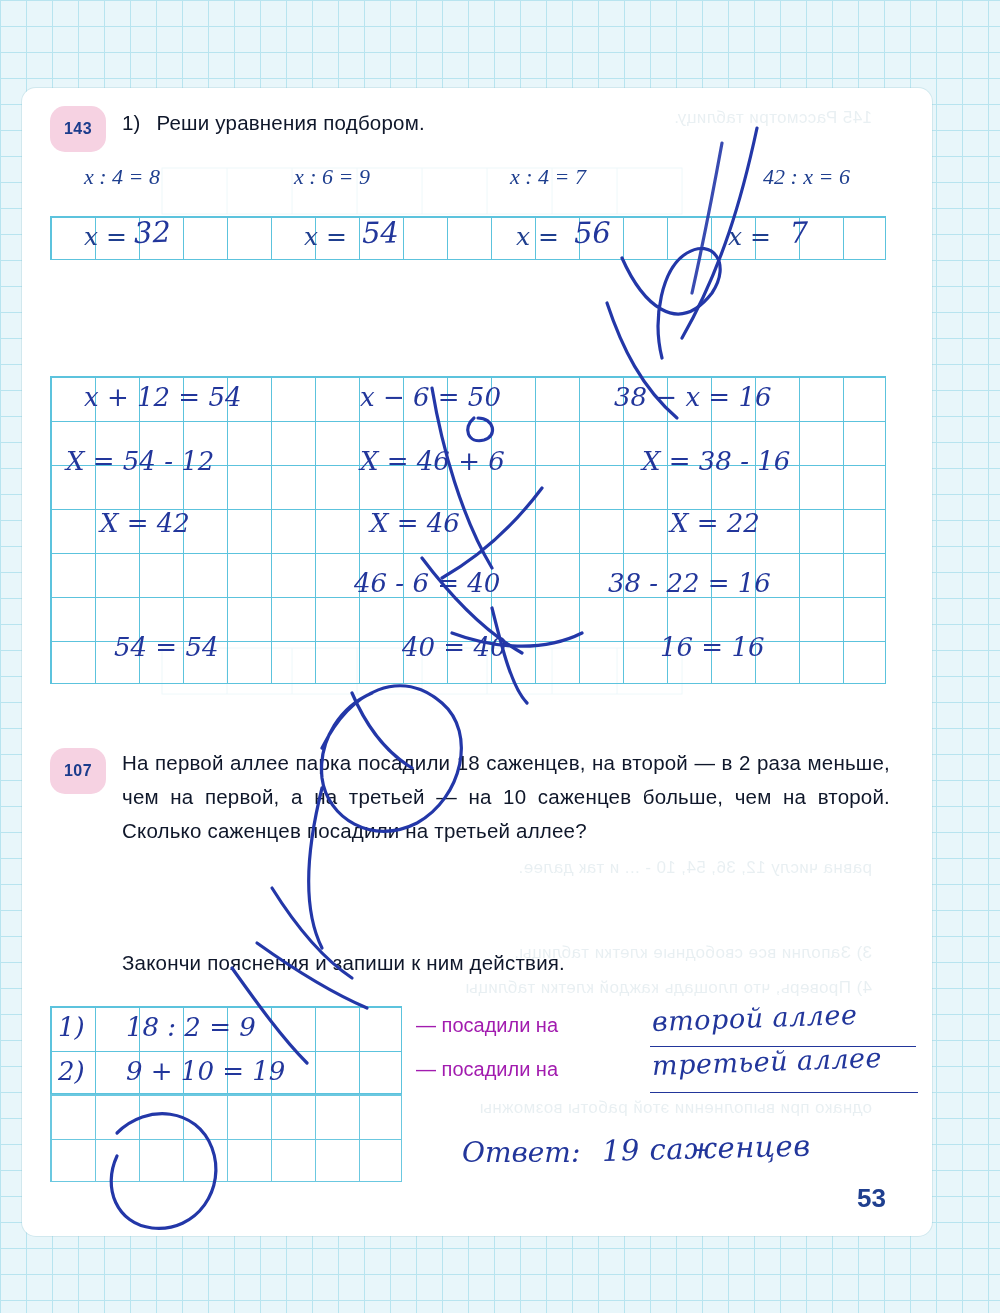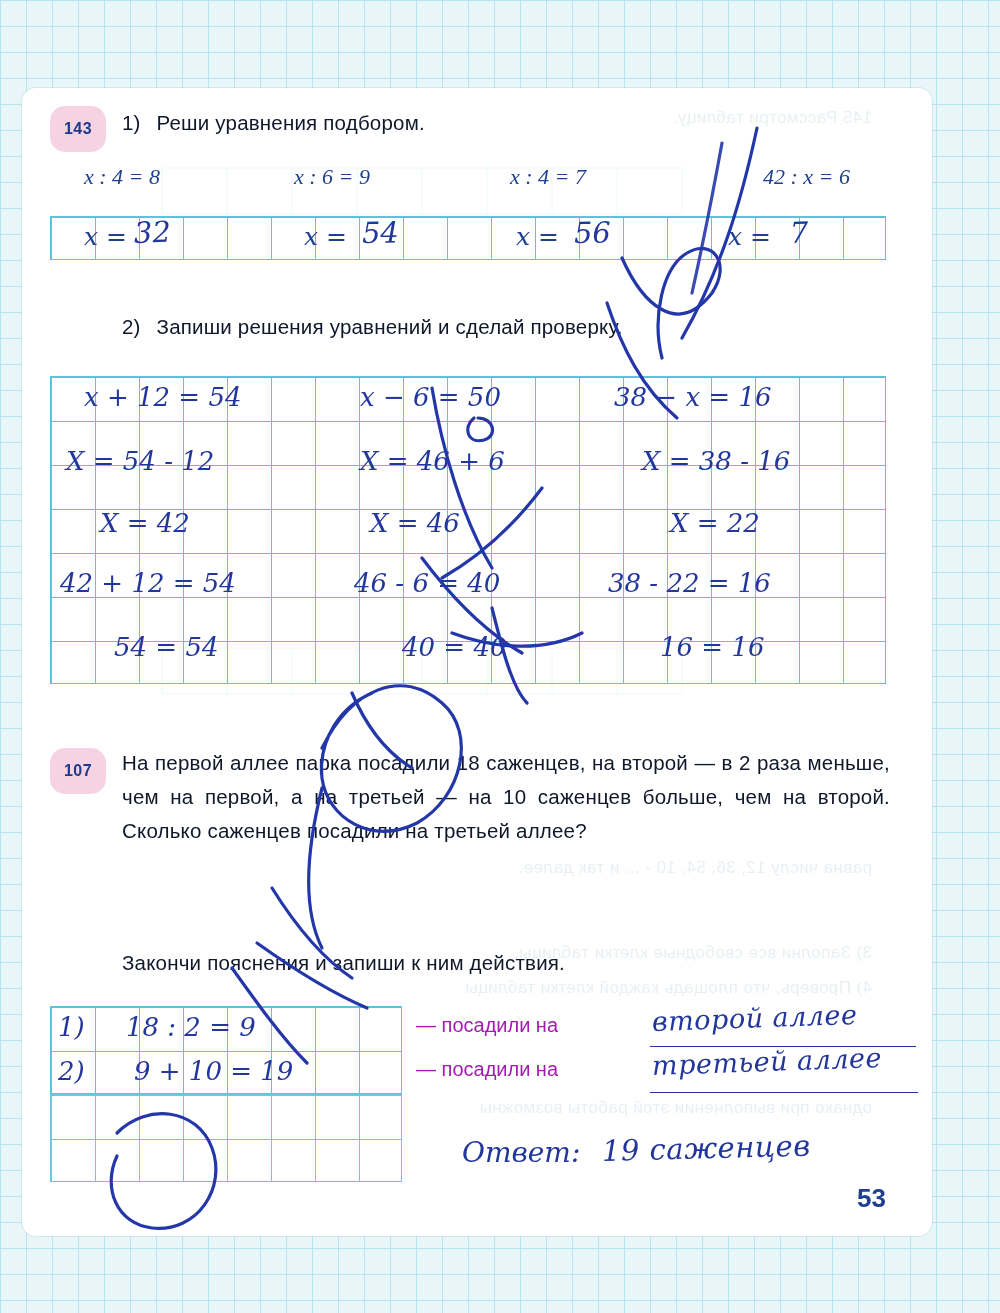--- a/index.html
+++ b/index.html
@@ -170,31 +170,26 @@
 
       <div class="printed-eq" style="left:282px;top:134px;">x =</div>
       <div class="hw big" style="left:340px;top:128px;transform:rotate(-1deg);">54</div>
 
       <div class="printed-eq" style="left:494px;top:134px;">x =</div>
       <div class="hw big" style="left:552px;top:128px;transform:rotate(-1deg);">56</div>
 
       <div class="printed-eq" style="left:706px;top:134px;">x =</div>
       <div class="hw big" style="left:768px;top:128px;transform:rotate(-2deg);">7</div>
 
-      <div class="task-text" style="left:100px;top:222px;width:760px;">
-        <span>2)</span>
-        <span style="margin-left:10px;">Запиши решения уравнений и сделай проверку.</span>
-      </div>
 
       <div class="grid" style="left:28px;top:288px;width:836px;height:308px;"></div>
 
       <div class="hw med" style="left:62px;top:294px;">x + 12 = 54</div>
       <div class="hw med" style="left:44px;top:358px;">X = 54 - 12</div>
       <div class="hw med" style="left:78px;top:420px;">X = 42</div>
-      <div class="hw med" style="left:38px;top:480px;">42 + 12 = 54</div>
       <div class="hw med" style="left:92px;top:544px;">54 = 54</div>
 
       <div class="hw med" style="left:338px;top:294px;">x − 6 = 50</div>
       <div class="hw med" style="left:338px;top:358px;">X = 46 + 6</div>
       <div class="hw med" style="left:348px;top:420px;">X = 46</div>
       <div class="hw med" style="left:332px;top:480px;">46 - 6 = 40</div>
       <div class="hw med" style="left:380px;top:544px;">40 = 40</div>
 
       <div class="hw med" style="left:592px;top:294px;">38 − x = 16</div>
       <div class="hw med" style="left:620px;top:358px;">X = 38 - 16</div>
@@ -207,21 +202,21 @@
       <div class="task-text" style="left:100px;top:658px;width:768px;text-align:justify;">На первой аллее парка посадили 18 саженцев, на второй — в 2 раза меньше, чем на первой, а на третьей — на 10 саженцев больше, чем на второй. Сколько саженцев посадили на третьей аллее?</div>
 
       <div class="task-text" style="left:100px;top:858px;width:768px;">Закончи пояснения и запиши к ним действия.</div>
 
       <div class="grid" style="left:28px;top:918px;width:352px;height:88px;"></div>
 
       <div class="hw med" style="left:36px;top:924px;">1)</div>
       <div class="hw med" style="left:104px;top:924px;">18 : 2 = 9</div>
 
       <div class="hw med" style="left:36px;top:968px;">2)</div>
-      <div class="hw med" style="left:112px;top:968px;">9 + 10 = 19</div>
+      <div class="hw med" style="left:104px;top:968px;">9 + 10 = 19</div>
 
       <div class="dash-line" style="left:394px;top:926px;">— посадили на</div>
       <div class="hw cursive" style="left:630px;top:918px;font-size:27px;transform:rotate(-2deg);">второй аллее</div>
       <div style="position:absolute;left:628px;top:958px;width:266px;height:1px;background:#22369b;"></div>
 
       <div class="dash-line" style="left:394px;top:970px;">— посадили на</div>
       <div class="hw cursive" style="left:630px;top:962px;font-size:27px;transform:rotate(-2deg);">третьей аллее</div>
       <div style="position:absolute;left:628px;top:1004px;width:268px;height:1px;background:#22369b;"></div>
 
       <div class="hw med" style="left:440px;top:1048px;font-size:28px;">Ответ:</div>

